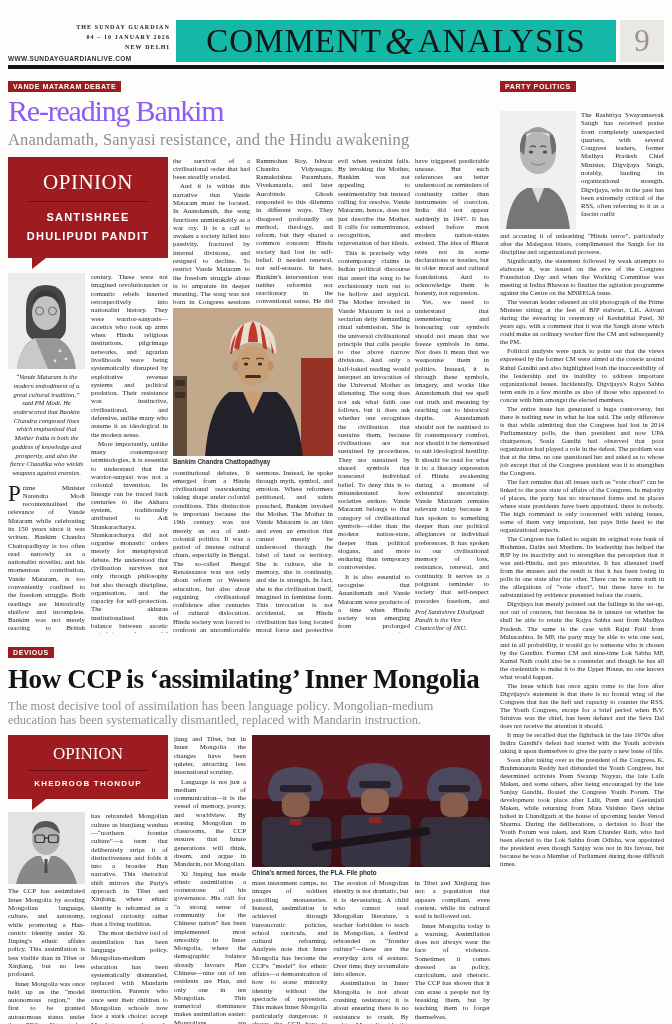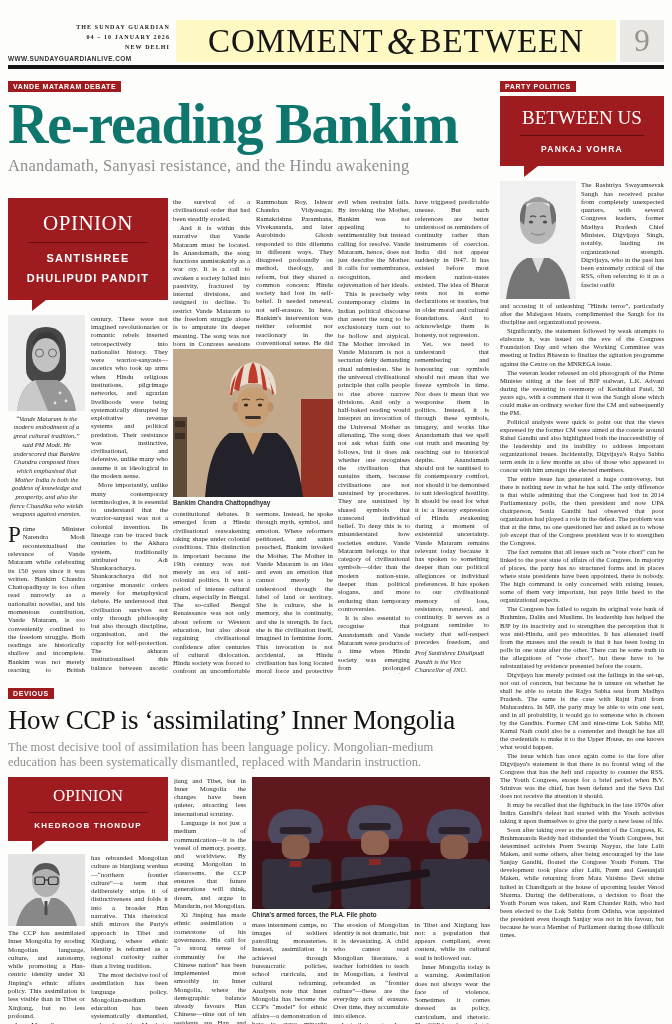--- a/index.html
+++ b/index.html
@@ -5,21 +5,21 @@
   :root{ --red:#9e1b1f; --ink:#1b1b1b; --grey:#8e8e8e; }
   *{box-sizing:border-box; margin:0; padding:0;}
   body{background:#777; font-family:"Liberation Serif", serif;}
   .page{width:672px; height:1024px; background:#fdfdfc; margin:0 auto; padding:6px 8px; overflow:hidden; position:relative;}
 
   
   .masthead{display:flex; align-items:stretch; height:42px; margin-top:14px;}
   .mast-left{width:168px; display:flex; flex-direction:column; justify-content:flex-end;}
   .mast-lines{text-align:right; font-size:6px; font-weight:bold; letter-spacing:1.1px; line-height:1.65; color:#222; padding-right:6px;}
   .website{font-family:"Liberation Sans",sans-serif; font-size:6.5px; font-weight:bold; letter-spacing:.4px; color:#333; margin-top:2px;}
-  .mast-center{flex:1; background:#fef9c3; display:flex; align-items:center; justify-content:center; font-size:33px; letter-spacing:1px; color:#161616;}
+  .mast-center{flex:1; background:#14b8a6; display:flex; align-items:center; justify-content:center; font-size:33px; letter-spacing:1px; color:#161616;}
   .amp{font-style:italic; font-size:1.12em; padding:0 3px;}
   .mast-page{width:44px; margin-left:4px; background:#e9e8e5; color:#9a948e; font-size:31px; display:flex; align-items:center; justify-content:center;}
   .mast-rule{height:4px; background:#151515; margin-top:3px;}
 
   
   .kicker{display:inline-block; background:var(--red); color:#fff; font-family:"Liberation Sans",sans-serif; font-weight:bold; font-size:7px; letter-spacing:.6px; padding:2px 5px; margin-bottom:4px;}
   .bt{font-size:6.8px; line-height:1.22; text-align:justify; color:#1c1c1c;}
   .bt p{margin:0;}
   .bt p + p{text-indent:7px; margin-top:1px;}
   .col{overflow:hidden;}
@@ -27,22 +27,22 @@
   .bubble::after{content:""; position:absolute; left:24px; bottom:-11px; width:0; height:0; border-top:11px solid var(--red); border-right:14px solid transparent;}
   .bubble-rule{border-top:1px solid rgba(40,0,0,.5); margin:6px 14px;}
   .bubble-name{font-family:"Liberation Sans",sans-serif; font-weight:bold; letter-spacing:1.2px; line-height:1.8;}
   .credit{font-style:italic; font-size:6.6px; line-height:1.25; margin-top:4px; color:#1c1c1c;}
   .fig-cap{font-family:"Liberation Sans",sans-serif; font-weight:bold; font-size:6.3px; color:#2e2e2e; margin-top:2px;}
   svg{display:block;}
 
   .main-row{display:flex; margin-top:6px;}
   .left-stack{width:482px; flex:none;}
   
-  .bk-headline{font-size:56px; line-height:1.02; font-weight:bold; letter-spacing:-1.2px; color:#0f766e;}
-  .bk-standfirst{font-size:16.5px; color:var(--grey); margin:3px 0 22px; letter-spacing:.2px;}
+  .bk-headline{font-size:30px; line-height:1.02; font-weight:normal; letter-spacing:-1.2px; color:#8b5cf6;}
+  .bk-standfirst{font-size:16.5px; color:var(--grey); margin:3px 0 7px; letter-spacing:.2px;}
   .bankim-body{height:476px; display:flex; gap:5px; overflow:hidden;}
   .rail{width:160px; flex:none; display:flex; flex-direction:column;}
   .rail .bubble{padding:13px 6px 11px;}
   .rail .bubble-title{font-size:21px; letter-spacing:.5px;}
   .rail .bubble-name{font-size:11px;}
   .rail-row{display:flex; gap:6px; margin-top:15px; flex:1; min-height:0;}
   .colA{width:77px; flex:none; overflow:hidden;}
   .colB{width:77px; flex:none;}
   .photo-quote{font-style:italic; font-size:6.6px; line-height:1.32; text-align:center; margin:4px 1px 6px; color:#222;}
   .drop::first-letter{float:left; font-size:23px; line-height:17px; padding:1px 2px 0 0;}
@@ -51,21 +51,21 @@
   .mid-row > div{flex:1; min-width:0;}
   .mid-top{height:148px;}
   .mid-bot{flex:1; min-height:0;}
   .portrait{margin:3px 0 4px;}
   .c5{width:72px; flex:none;}
   .c6wrap{width:74px; flex:none; display:flex; flex-direction:column;}
   .c6text{flex:1; overflow:hidden;}
 
   
   .mongolia{margin-top:8px;}
-  .mg-headline{font-size:27px; font-weight:normal; letter-spacing:-.4px; color:#141414; margin-top:2px;}
+  .mg-headline{font-size:27px; font-weight:bold; letter-spacing:-.4px; color:#141414; margin-top:2px;}
   .mg-standfirst{font-size:12.5px; line-height:1.18; color:var(--grey); width:446px; margin:4px 0 7px;}
   .mongolia-body{height:296px; display:flex; gap:6px; overflow:hidden;}
   .m-rail{width:160px; flex:none; display:flex; flex-direction:column;}
   .m-rail .bubble{padding:9px 6px 8px;}
   .m-rail .bubble-title{font-size:17px;}
   .m-rail .bubble-name{font-size:8px;}
   .m-row{display:flex; gap:6px; margin-top:13px; flex:1; min-height:0;}
   .m-colA,.m-colB{width:77px; flex:none; overflow:hidden; display:flex; flex-direction:column;}
   .m-colA .bt{flex:1; overflow:hidden; margin-top:3px;}
   .m-col3{width:72px; flex:none; overflow:hidden;}
@@ -96,21 +96,21 @@
       <div class="mast-lines">
         <div>THE SUNDAY GUARDIAN</div>
         <div>04 – 10 JANUARY 2026</div>
         <div>NEW DELHI</div>
       </div>
       <div class="website">WWW.SUNDAYGUARDIANLIVE.COM</div>
     </div>
     <div class="mast-center">
       <span>COMMENT</span>
         <span class="amp">&amp;</span>
-        <span>BETWEEN</span>
+        <span>ANALYSIS</span>
     </div>
     <div class="mast-page">9</div>
   </header>
   <div class="mast-rule"></div>
 
   <div class="main-row">
     <div class="left-stack">
 
       <article class="bankim">
         <div class="kicker">VANDE MATARAM DEBATE</div>
@@ -305,25 +305,20 @@
               </div>
             </div>
           </div>
         </div>
       </article>
     </div>
 
     <aside class="digvijaya">
       <div>
         <div class="kicker">PARTY POLITICS</div>
-      </div>
-      <div class="bubble dv-bubble">
-        <div class="bubble-title">BETWEEN US</div>
-        <div class="bubble-rule"></div>
-        <div class="bubble-name">PANKAJ VOHRA</div>
       </div>
       <div class="dv-row">
         <figure class="dv-photo" aria-label="Pankaj Vohra">
           <svg width="76" height="118" viewBox="0 0 76 118">
             <rect width="76" height="118" fill="#f0f0f0"></rect>
             <ellipse cx="38" cy="42" rx="18" ry="21" fill="#b7b7b7"></ellipse>
             <path d="M20 40 Q19 26 27 20 L24 44 Z" fill="#6e6e6e"></path>
             <path d="M56 40 Q57 26 49 20 L52 44 Z" fill="#6e6e6e"></path>
             <path d="M24 24 Q31 16 38 16 Q45 16 52 24 Q45 21 38 21 Q31 21 24 24Z" fill="#9a9a9a"></path>
             <ellipse cx="31" cy="41" rx="2.2" ry="1.6" fill="#4e4e4e"></ellipse>

